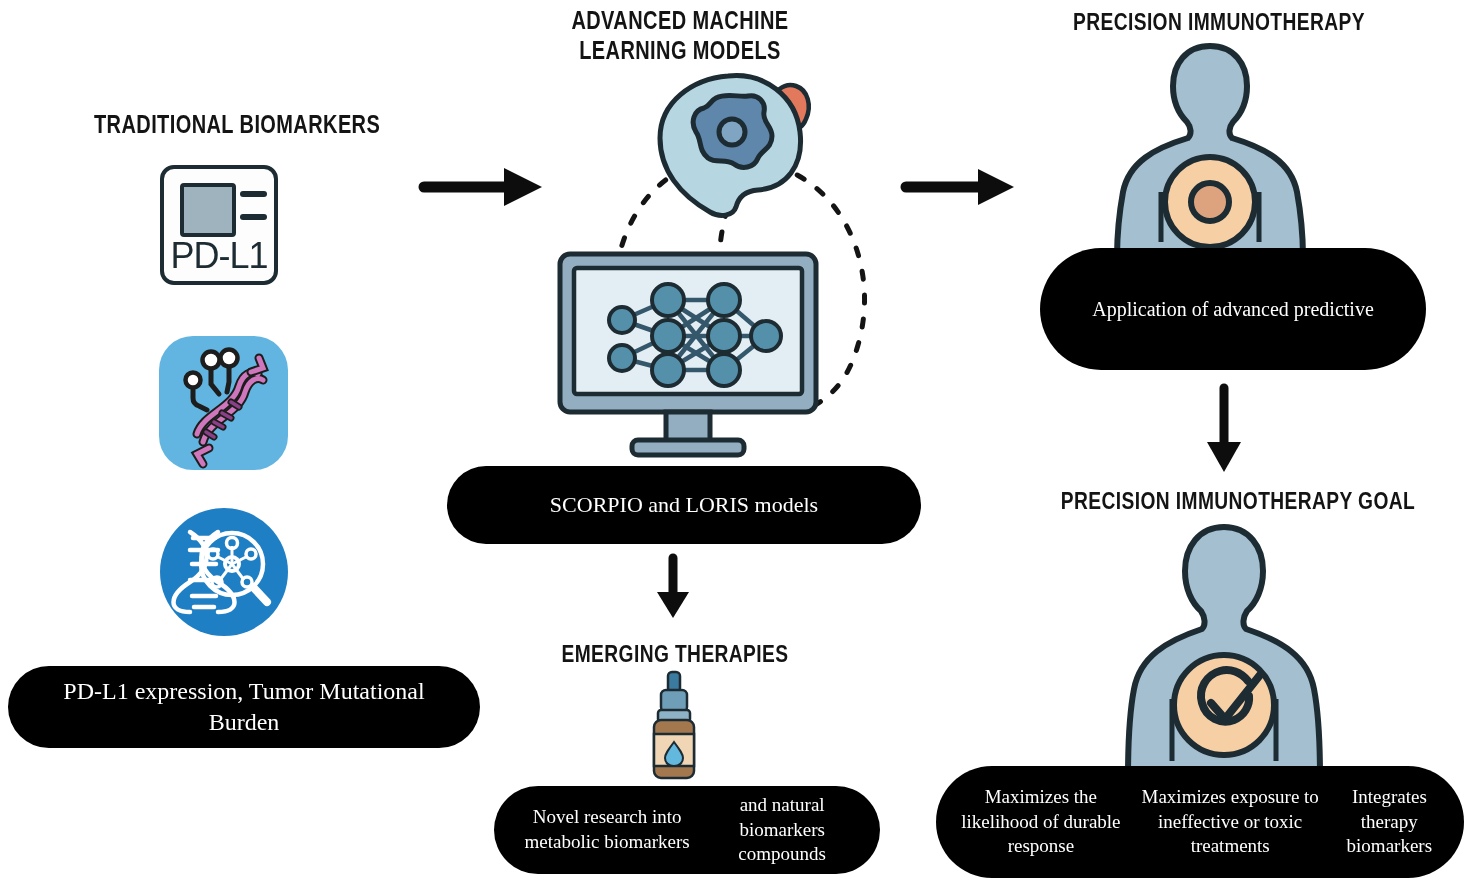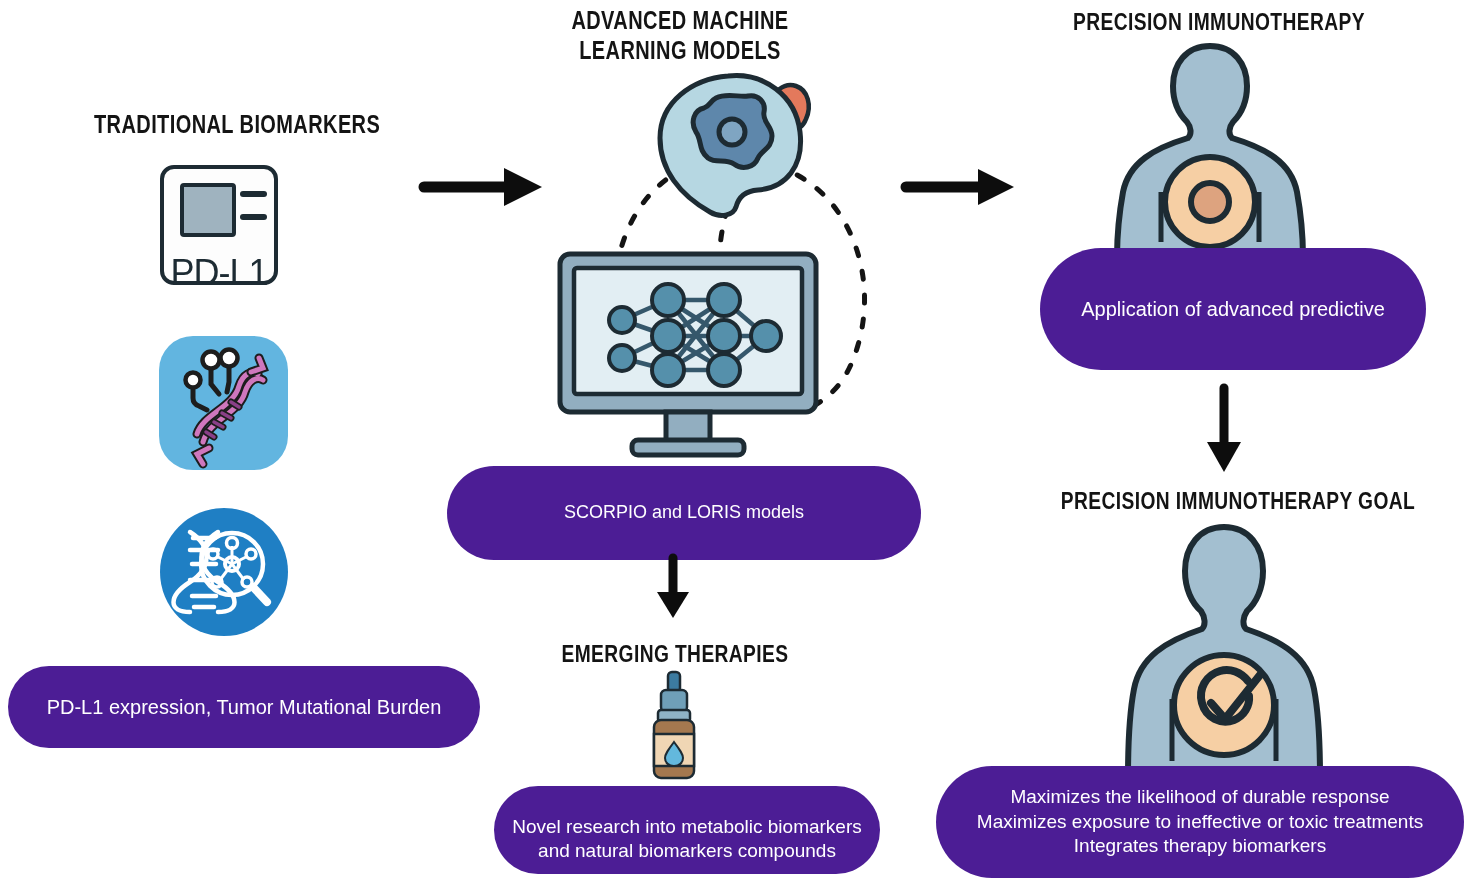--- a/index.html
+++ b/index.html
@@ -19,26 +19,26 @@
     letter-spacing:0.5px;
     transform:scaleX(0.80);
     transform-origin:center center;
     white-space:nowrap;
     text-align:center;
     line-height:1.18;
   }
 
   
   .banner{
-    background:#4c1d95;
+    background:#000000;
     color:#ffffff;
     border-radius:999px;
     display:flex;align-items:center;justify-content:center;
     text-align:center;
-    font-family:Liberation Sans, sans-serif;
+    font-family:Liberation Serif, serif;
     line-height:1.30;
     box-sizing:border-box;
     padding:10px 18px;
   }
 
   
   .pdcard{
     background:#fdfdfd;
     border:4px solid #1d2b33;
     border-radius:14px;
@@ -64,21 +64,21 @@
 <body>
 
 <div class="stage">
 
   <div class="abs hdr" style="left:60px;top:110px;width:340px;font-size:25px;">TRADITIONAL BIOMARKERS</div>
 
   <div class="abs pdcard" style="left:160px;top:165px;width:118px;height:120px;">
     <div class="pd-sq" style="left:16px;top:14px;width:48px;height:46px;"></div>
     <div class="pd-dash" style="left:76px;top:22px;width:27px;height:6px;"></div>
     <div class="pd-dash" style="left:76px;top:45px;width:27px;height:6px;"></div>
-    <div class="pd-txt" style="top:83px;">PD-L1</div>
+    <div class="pd-txt" style="top:66px;">PD-L1</div>
   </div>
 
   <div class="abs tile-sq" style="left:159px;top:336px;width:129px;height:134px;">
     <svg width="129" height="134" viewBox="0 0 129 134">
       <g stroke="#1d1d1d" stroke-width="5" fill="none" stroke-linecap="round">
         <path d="M34 48 L34 62 Q34 68 40 70 L48 74"></path>
         <path d="M52 28 L52 48 L60 58"></path>
         <path d="M70 26 L70 46 L68 56"></path>
       </g>
       <g fill="#ffffff" stroke="#1d1d1d" stroke-width="4.5">
@@ -145,21 +145,21 @@
         <circle cx="72" cy="56" r="7" fill="none" stroke-width="4"></circle>
         <circle cx="72" cy="35" r="5.5" fill="none" stroke-width="3.5"></circle>
         <circle cx="53" cy="46" r="5" fill="none" stroke-width="3.5"></circle>
         <circle cx="91" cy="46" r="5" fill="none" stroke-width="3.5"></circle>
         <circle cx="57" cy="74" r="5" fill="none" stroke-width="3.5"></circle>
         <circle cx="87" cy="74" r="5" fill="none" stroke-width="3.5"></circle>
       </g>
     </svg>
   </div>
 
-  <div class="abs banner" style="left:8px;top:666px;width:472px;height:82px;font-size:20px;flex-direction:column;">
+  <div class="abs banner" style="left:8px;top:666px;width:472px;height:82px;font-size:24px;flex-direction:column;">
     <span>PD-L1 expression, Tumor Mutational Burden</span>
   </div>
 
   <div class="abs hdr" style="left:540px;top:6px;width:280px;font-size:25px;">ADVANCED MACHINE</div>
   <div class="abs hdr" style="left:540px;top:36px;width:280px;font-size:25px;">LEARNING MODELS</div>
 
   <svg class="abs" style="left:560px;top:140px;" width="340" height="300">
     <g fill="none" stroke="#141414" stroke-width="5" stroke-linecap="round" stroke-dasharray="8 16">
       <path d="M62 200 C40 130, 70 50, 130 26"></path>
       <path d="M215 26 C285 46, 320 130, 298 205 C288 240, 272 256, 250 268"></path>
@@ -206,41 +206,41 @@
       <circle cx="120" cy="52" r="16"></circle>
         <circle cx="120" cy="88" r="16"></circle>
         <circle cx="120" cy="122" r="16"></circle>
       <circle cx="176" cy="52" r="16"></circle>
         <circle cx="176" cy="88" r="16"></circle>
         <circle cx="176" cy="122" r="16"></circle>
       <circle cx="218" cy="88" r="15"></circle>
     </g>
   </svg>
 
-  <div class="abs banner" style="left:447px;top:466px;width:474px;height:94px;font-size:18px;flex-direction:column;">
+  <div class="abs banner" style="left:447px;top:466px;width:474px;height:78px;font-size:22px;flex-direction:column;">
     <span>SCORPIO and LORIS models</span>
   </div>
 
   <svg class="abs" style="left:648px;top:556px;" width="50" height="66">
     <line x1="25" y1="2" x2="25" y2="42" stroke="#0d0d0d" stroke-width="9" stroke-linecap="round"></line>
     <polygon points="25,62 9,36 41,36" fill="#0d0d0d"></polygon>
   </svg>
 
   <div class="abs hdr" style="left:530px;top:640px;width:290px;font-size:24px;">EMERGING THERAPIES</div>
 
   <svg class="abs" style="left:646px;top:672px;" width="56" height="110">
     <rect x="22" y="0" width="12" height="20" rx="4" fill="#3c7ba0" stroke="#1d2b33" stroke-width="2.5"></rect>
     <rect x="15" y="18" width="26" height="22" rx="5" fill="#6f9fb8" stroke="#1d2b33" stroke-width="2.5"></rect>
     <rect x="12" y="38" width="32" height="12" rx="3" fill="#8fb3c6" stroke="#1d2b33" stroke-width="2.5"></rect>
     <rect x="8" y="48" width="40" height="58" rx="7" fill="#a4784f" stroke="#1d2b33" stroke-width="2.5"></rect>
     <rect x="8" y="62" width="40" height="32" fill="#f0d6b4" stroke="#1d2b33" stroke-width="2.5"></rect>
     <path d="M28 70 C34 78, 37 82, 37 86 C37 91, 33 94, 28 94 C23 94, 19 91, 19 86 C19 82, 22 78, 28 70 Z" fill="#63b8dd" stroke="#1d2b33" stroke-width="2"></path>
   </svg>
 
-  <div class="abs banner" style="left:494px;top:786px;width:386px;height:88px;font-size:19px;flex-direction:column;justify-content:flex-end;">
+  <div class="abs banner" style="left:494px;top:786px;width:386px;height:88px;font-size:19px;flex-direction:row;justify-content:flex-end;">
     <span>Novel research into metabolic biomarkers</span>
     <span>and natural biomarkers compounds</span>
   </div>
 
   <svg class="abs" style="left:418px;top:166px;" width="130" height="42">
     <line x1="6" y1="21" x2="88" y2="21" stroke="#0d0d0d" stroke-width="11" stroke-linecap="round"></line>
     <polygon points="124,21 86,2 86,40" fill="#0d0d0d"></polygon>
   </svg>
 
   <svg class="abs" style="left:900px;top:166px;" width="120" height="42">
@@ -276,19 +276,19 @@
              C174 118, 200 134, 206 166 C211 192, 212 226, 212 254
              L20 254 C20 226, 21 192, 26 166 C32 134, 58 118, 94 106
              C98 102, 97 94, 93 88 C84 80, 77 66, 77 48 C77 24, 91 4, 116 4 Z" fill="#a3bfd0" stroke="#1d2b33" stroke-width="6"></path>
     <path d="M64 176 L64 238 M168 176 L168 238" stroke="#1d2b33" stroke-width="5" fill="none"></path>
     <circle cx="116" cy="182" r="50" fill="#f6cfa4" stroke="#1d2b33" stroke-width="6"></circle>
     <path d="M140 158 C133 149, 122 145, 112 148 C98 152, 90 166, 94 180
              C98 195, 113 202, 126 197 C136 193, 142 183, 141 173" fill="none" stroke="#1d2b33" stroke-width="8" stroke-linecap="round"></path>
     <path d="M103 180 L117 196 L152 152" fill="none" stroke="#1d2b33" stroke-width="8" stroke-linecap="round" stroke-linejoin="round"></path>
   </svg>
 
-  <div class="abs banner" style="left:936px;top:766px;width:528px;height:112px;font-size:19px;flex-direction:column;">
+  <div class="abs banner" style="left:936px;top:766px;width:528px;height:112px;font-size:19px;flex-direction:row;">
     <span>Maximizes the likelihood of durable response</span>
     <span>Maximizes exposure to ineffective or toxic treatments</span>
     <span>Integrates therapy biomarkers</span>
   </div>
 
 </div>
 
 </body></html>

